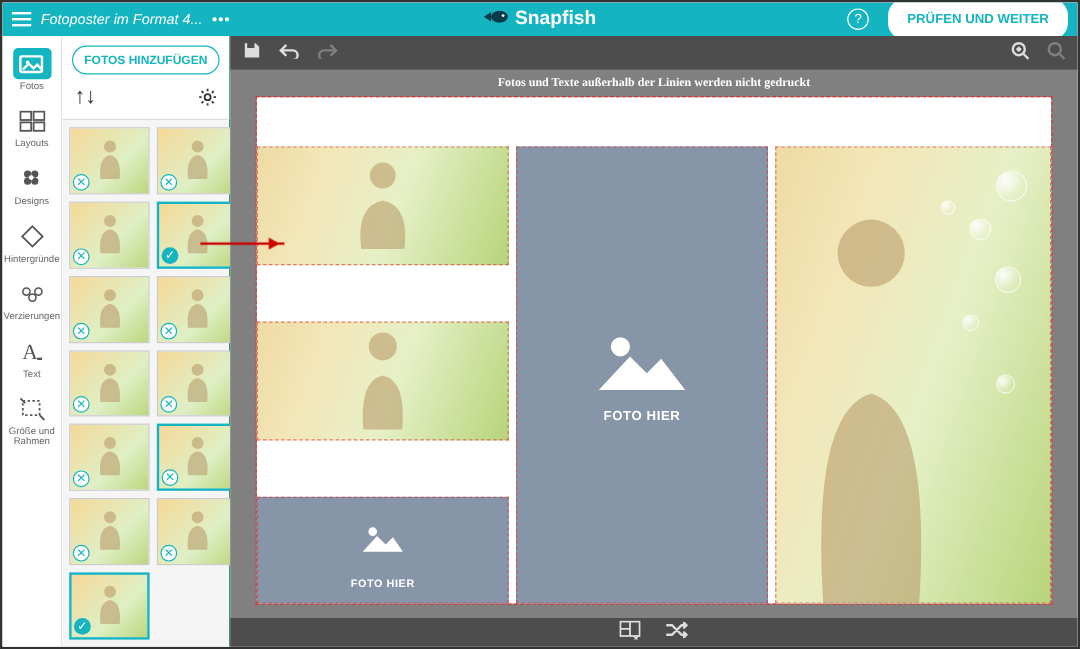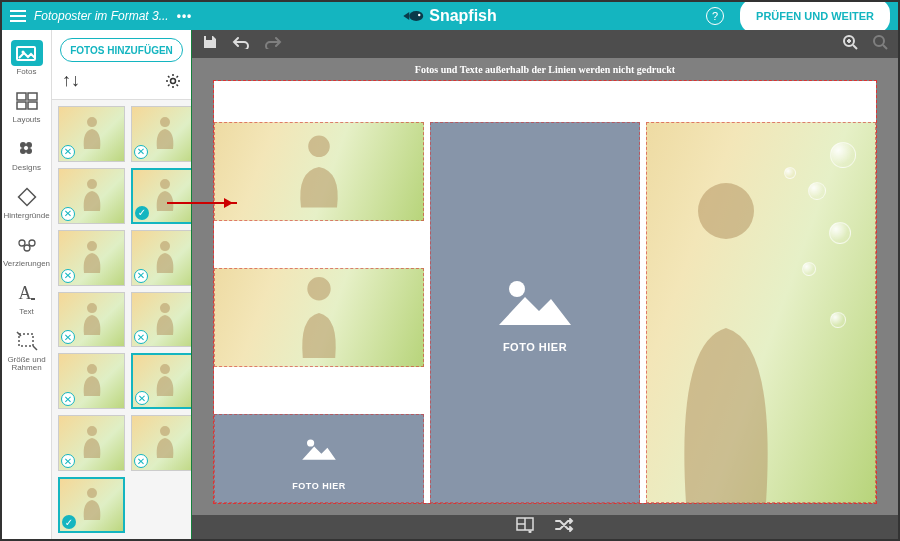--- a/index.html
+++ b/index.html
@@ -13,21 +13,21 @@
   }
   * { box-sizing: border-box; margin:0; padding:0; font-family: Arial, Helvetica, sans-serif; }
   body { width:900px; height:541px; overflow:hidden; border:2px solid #333; position:relative; }
 
   
   .topbar { background:var(--teal); height:28px; display:flex; align-items:center; color:#fff; font-size:12px; padding:0 8px; gap:8px; }
   .hamburger { width:16px; height:12px; display:flex; flex-direction:column; justify-content:space-between; cursor:pointer;}
   .hamburger span{ height:2px; background:#fff; display:block;}
   .doc-title { flex:0 0 auto; font-style:italic; font-size:12px; white-space:nowrap; max-width:150px; overflow:hidden; text-overflow:ellipsis;}
   .ellipsis-btn { font-weight:bold; letter-spacing:1px;}
-  .brand { position:absolute; left:50%; transform:translateX(-50%); display:flex; align-items:center; gap:4px; font-size:16px; font-weight:bold;}
+  .brand { position:absolute; left:50%; transform:translateX(-50%); display:flex; align-items:flex-start; gap:4px; font-size:16px; font-weight:bold;}
   .brand svg { display:block;}
   .help-btn { margin-left:auto; width:18px;height:18px;border:1.5px solid #fff;border-radius:50%; display:flex;align-items:center;justify-content:center; font-size:11px;}
   .proceed-btn { background:#fff; color:var(--teal); border-radius:14px; height:34px; padding:0 16px; font-size:11px; font-weight:bold; display:flex; align-items:center; margin-left:8px; cursor:pointer;}
 
   
   .main { display:flex; height:calc(100% - 28px);}
   .leftrail { width:50px; background:#fff; border-right:1px solid #ddd; display:flex; flex-direction:column; align-items:center; padding-top:4px;}
   .rail-item { width:100%; display:flex; flex-direction:column; align-items:center; gap:2px; padding:6px 0; font-size:8px; color:#555; cursor:pointer; border-bottom:0;}
   .rail-item.active .rail-icon{ background:var(--teal); color:#fff; border-radius:4px;}
   .rail-icon { width:32px; height:26px; display:flex; align-items:center; justify-content:center; color:#555;}
@@ -85,21 +85,21 @@
 </style>
 </head>
 <body>
 
 <div class="topbar">
   <div class="hamburger">
       <span></span>
       <span></span>
       <span></span>
     </div>
-  <div class="doc-title">Fotoposter im Format 3...</div>
+  <div class="doc-title">Fotoposter im Format 4...</div>
   <div class="ellipsis-btn">•••</div>
   <div class="brand">
     <svg width="22" height="14" viewBox="0 0 22 14">
       <ellipse cx="13" cy="7" rx="7" ry="5" fill="#0a3b4a"></ellipse>
       <polygon points="0,7 6,3 6,11" fill="#0a3b4a"></polygon>
       <circle cx="16" cy="6" r="1.2" fill="#fff"></circle>
     </svg>
     <span>Snapfish</span>
   </div>
   <div class="help-btn">?</div>

